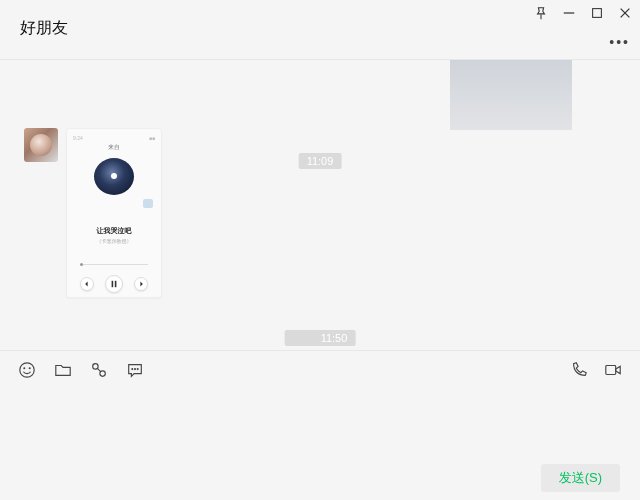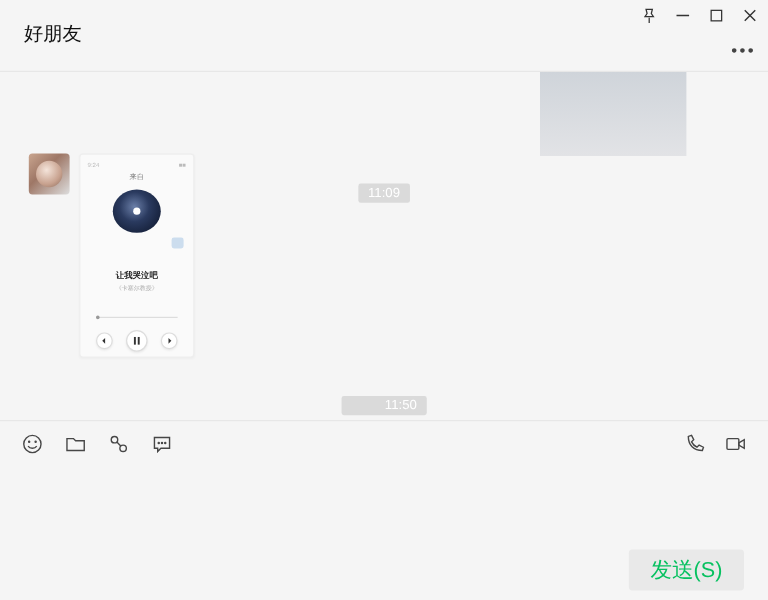--- a/index.html
+++ b/index.html
@@ -30,21 +30,21 @@
   .progress::before { content: ""; position: absolute; left: 0; top: -1px; width: 3px; height: 3px; border-radius: 50%; background: #999; }
   .controls { display: flex; justify-content: space-between; align-items: center; width: 78%; margin-top: 10px; }
   .ctrl { width: 14px; height: 14px; border: 1px solid #ddd; border-radius: 50%; background: #fff; box-shadow: 0 1px 2px rgba(0,0,0,0.08); display: flex; align-items: center; justify-content: center; }
   .ctrl.play { width: 18px; height: 18px; }
   .ctrl svg { width: 6px; height: 6px; fill: #333; }
   .ctrl.play svg { width: 8px; height: 8px; }
   .toolbar { height: 38px; border-top: 1px solid #e7e7e7; display: flex; align-items: center; padding: 0 18px; gap: 18px; }
   .toolbar .right { margin-left: auto; display: flex; gap: 16px; }
   .ticon { width: 18px; height: 18px; color: #474747; cursor: pointer; }
   .inputarea { flex: 0 0 112px; position: relative; }
-  .sendbtn { position: absolute; right: 20px; bottom: 8px; background: #e9e9e9; color: #07c160; font-size: 18px; padding: 5px 18px; border-radius: 3px; border: none; cursor: pointer; }
+  .sendbtn { position: absolute; right: 20px; bottom: 8px; background: #e9e9e9; color: #07c160; font-size: 13px; padding: 5px 18px; border-radius: 3px; border: none; cursor: pointer; }
 </style>
 </head>
 <body>
 
 <div class="window">
   <div class="titlebar">
     <div class="title">好朋友</div>
     <div class="winbtns">
       <span>
           <svg viewBox="0 0 16 16" width="14" height="14" fill="none" stroke="#333" stroke-width="1.2">

